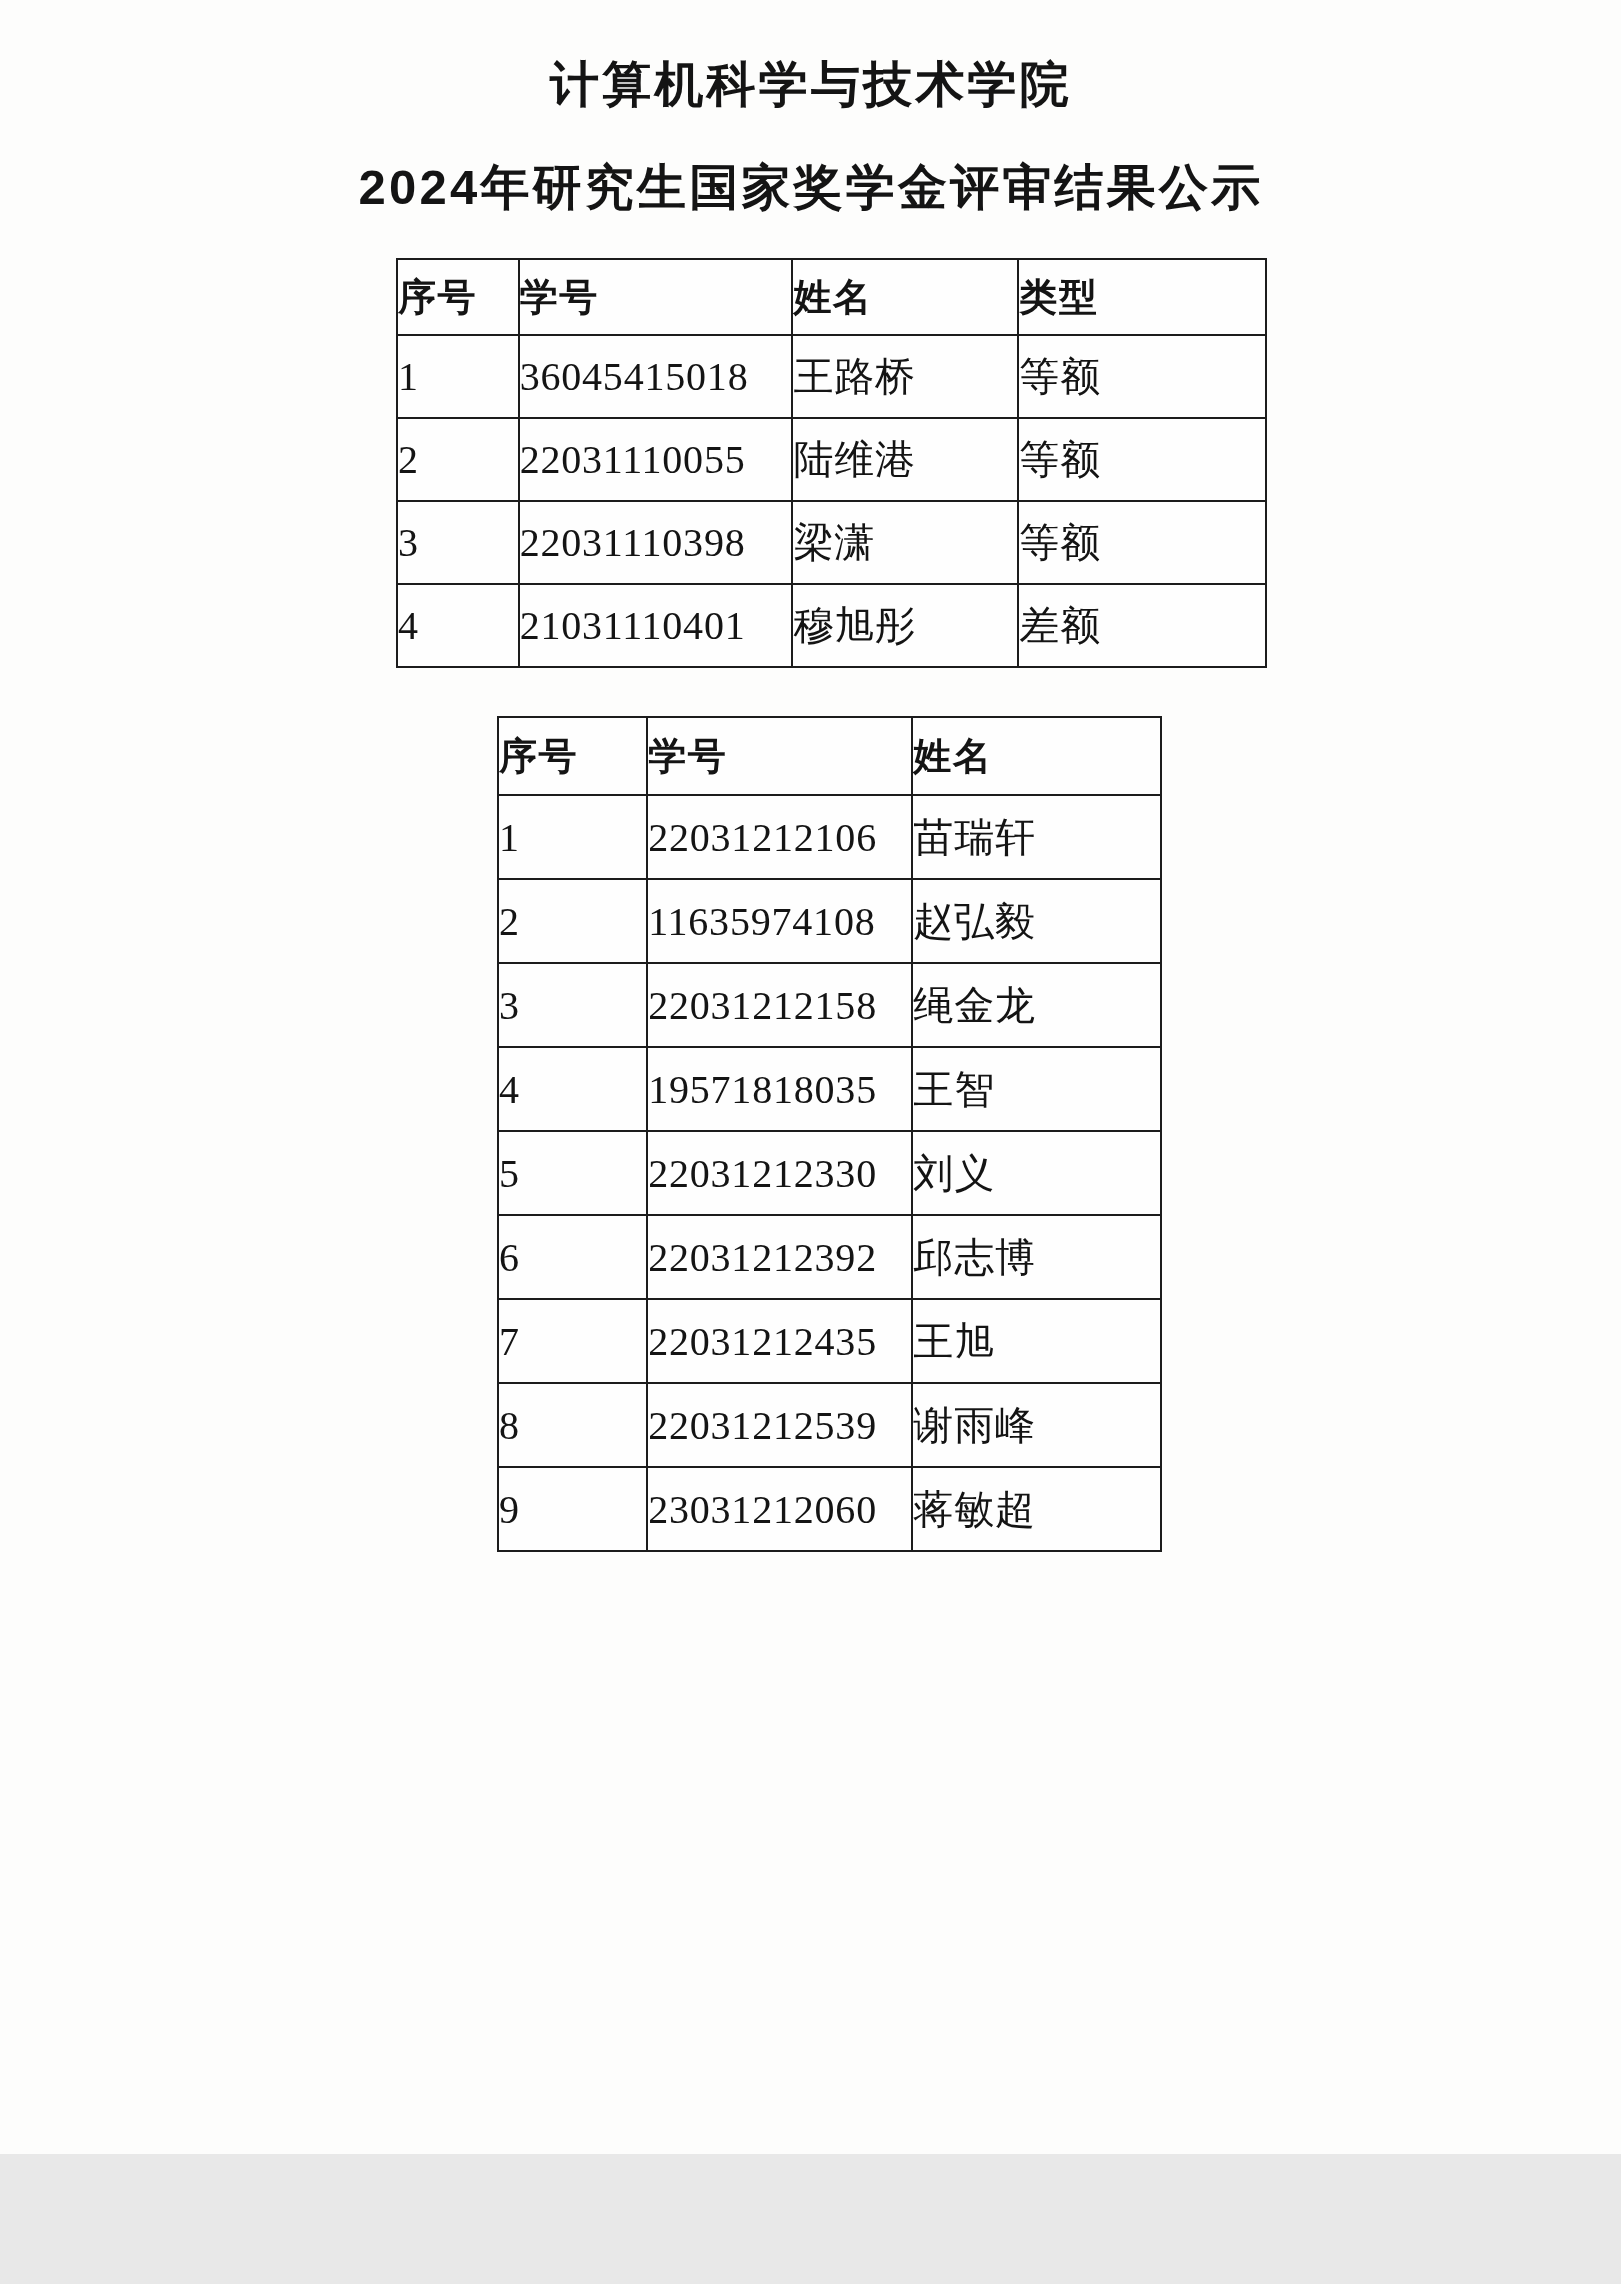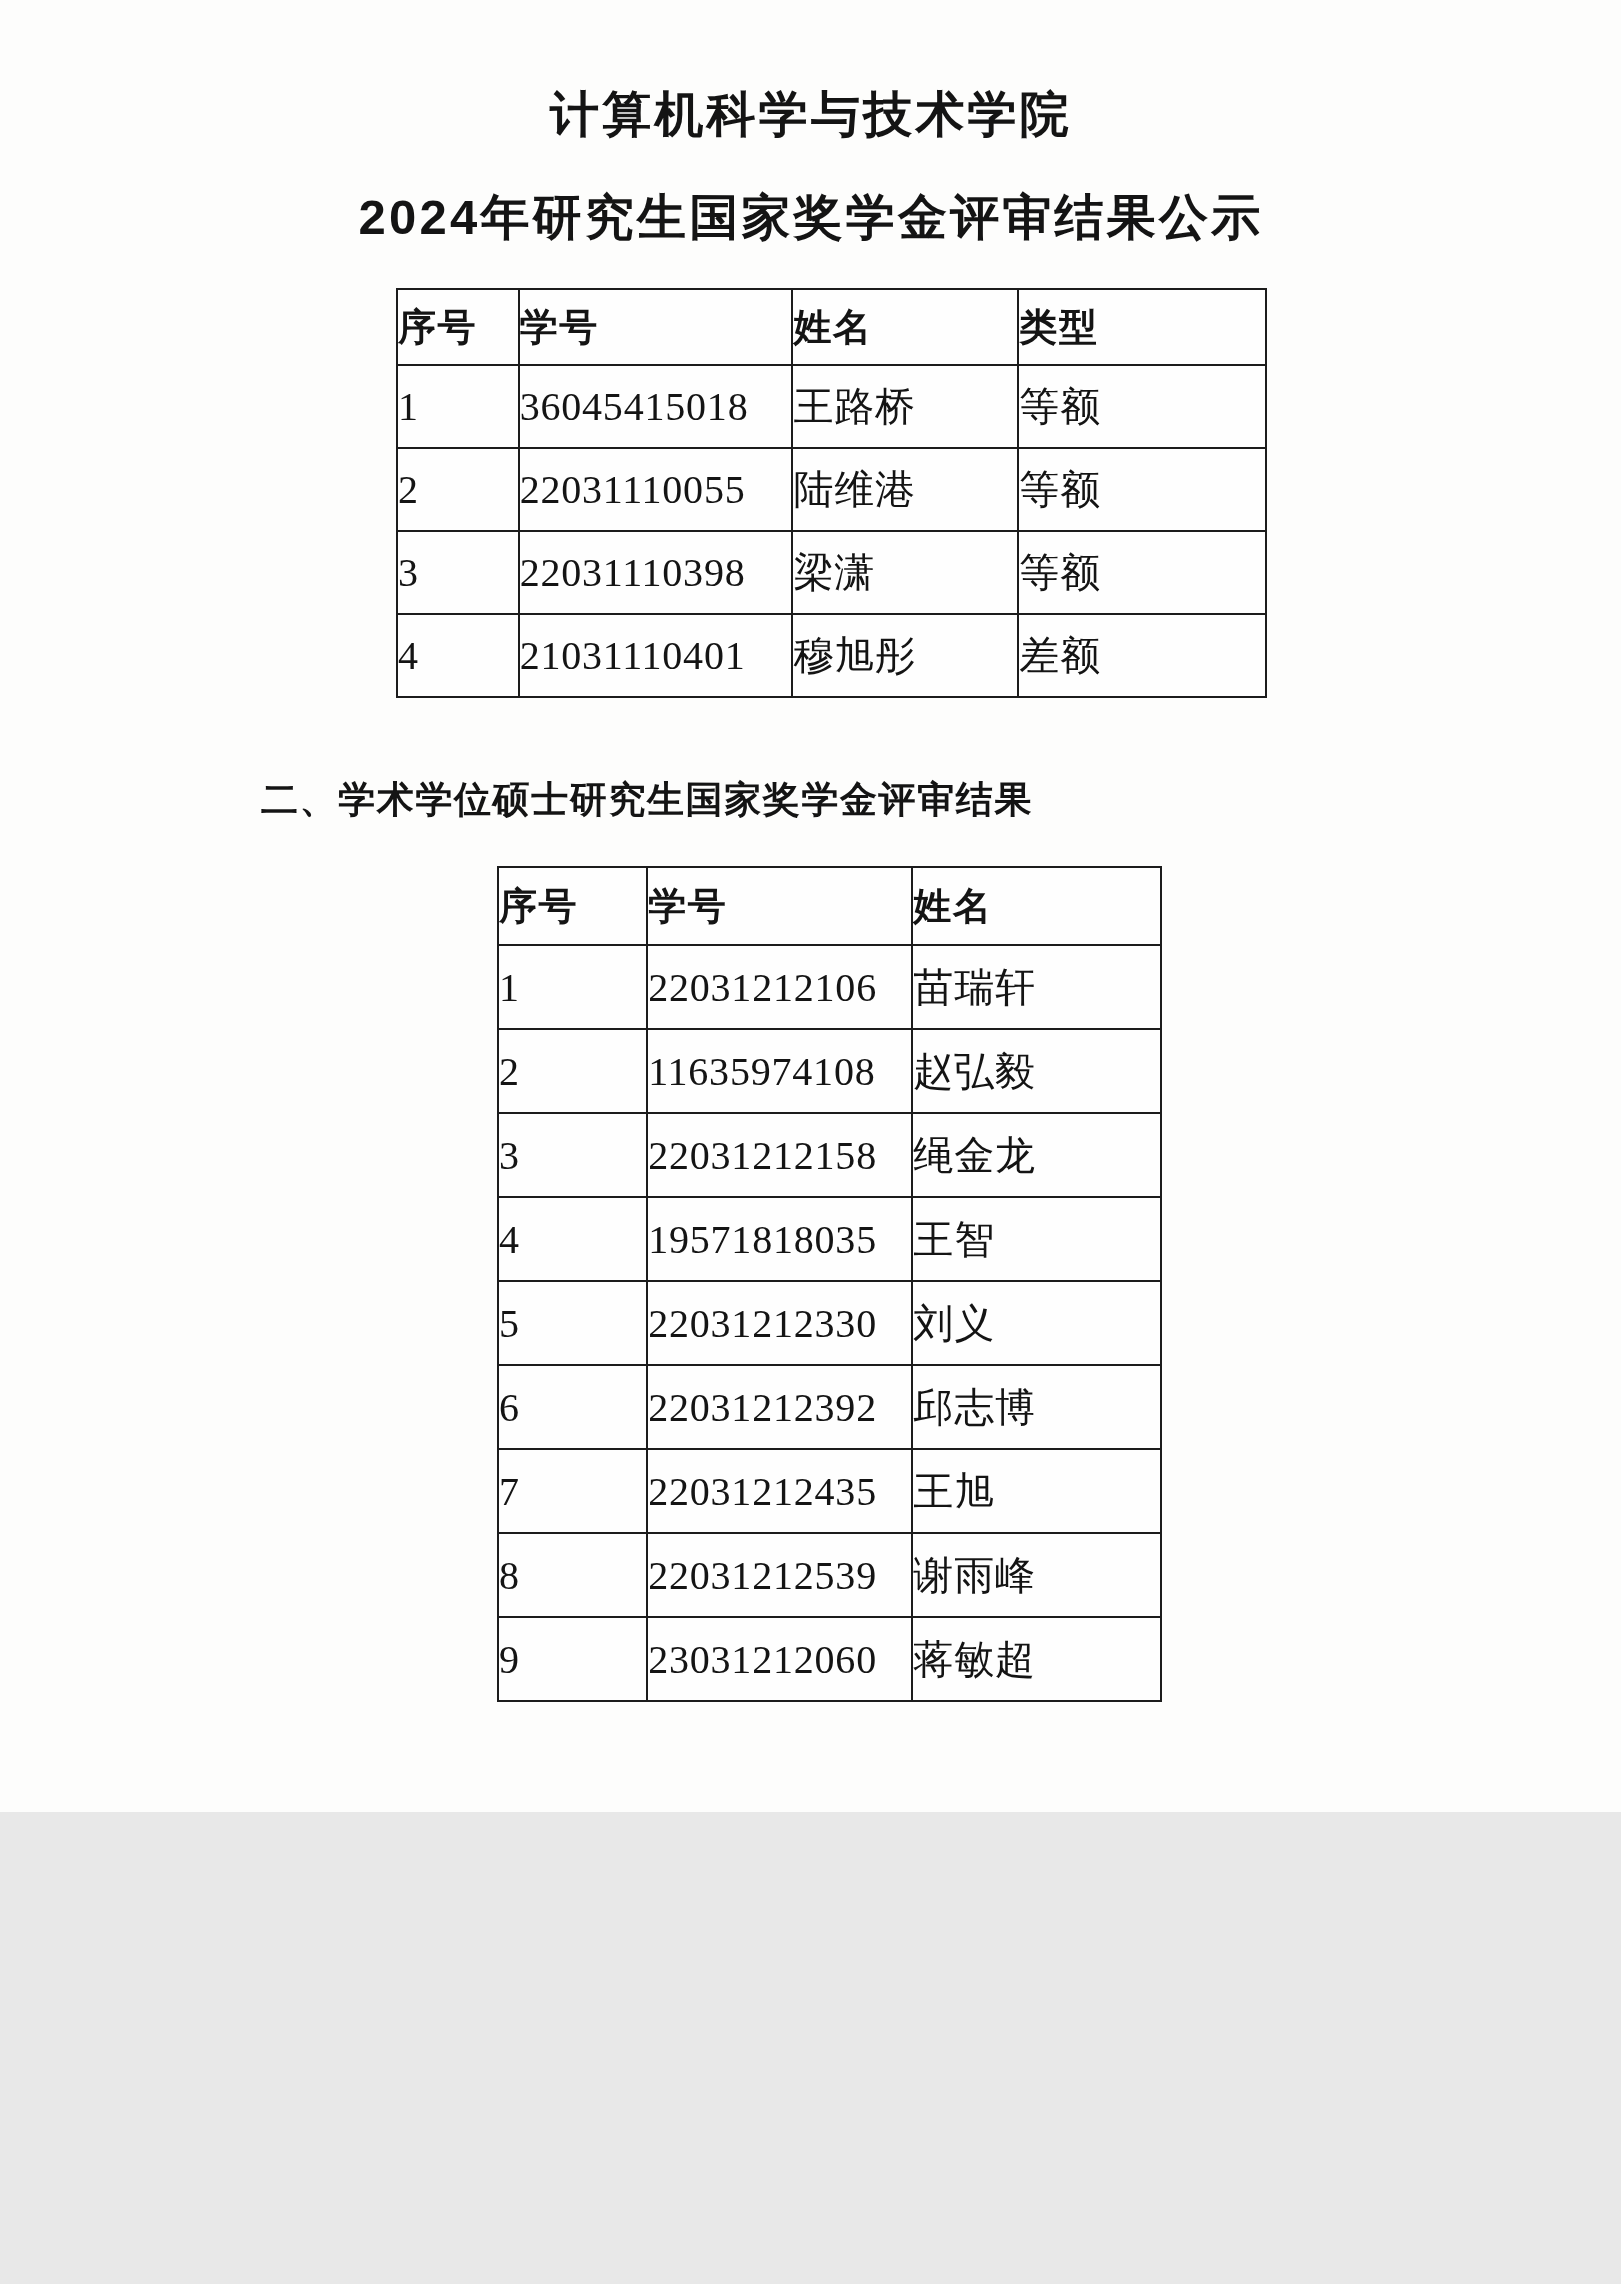--- a/index.html
+++ b/index.html
@@ -3,28 +3,28 @@
 <meta charset="utf-8">
 <style>
   html, body {
     margin: 0;
     padding: 0;
     background: #e8e8e8;
   }
   .page {
     position: relative;
     width: 1622px;
-    height: 1812px;
+    height: 2154px;
     margin: 0 auto;
     background: #fdfdfc;
     color: #141414;
     font-family: "Liberation Serif", "DejaVu Serif", serif;
     overflow: hidden;
     box-sizing: border-box;
-    padding-top: 90px;
+    padding-top: 60px;
   }
   .doc-title {
     text-align: center;
     font-family: "Liberation Sans", "DejaVu Sans", sans-serif;
     font-weight: 700;
     font-size: 49px;
     letter-spacing: 3.2px;
     line-height: 1;
     margin: 0;
   }
@@ -139,21 +139,20 @@
         </tr>
         <tr>
           <td>4</td>
           <td>21031110401</td>
           <td>穆旭彤</td>
           <td>差额</td>
         </tr>
       </tbody>
     </table>
 
-  <h2 class="section-heading" style="margin-top:83px;">二、学术学位硕士研究生国家奖学金评审结果</h2>
 
   <table class="results" id="masters-table">
       <colgroup>
         <col>
         <col>
         <col>
       </colgroup>
       <thead>
         <tr>
           <th>序号</th>

